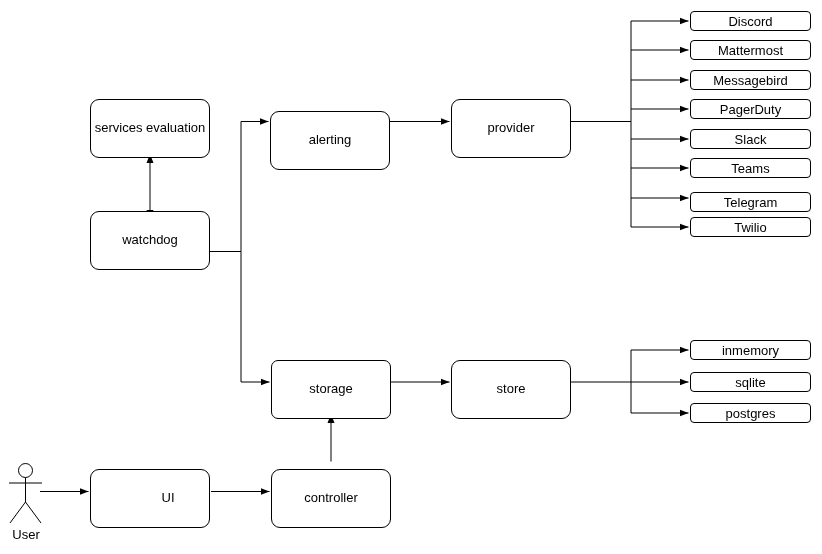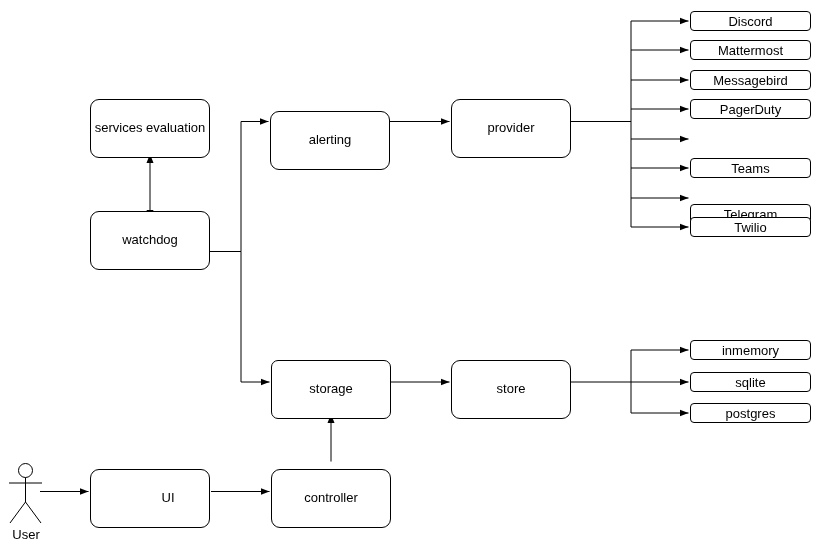--- a/index.html
+++ b/index.html
@@ -125,22 +125,23 @@
   <div class="node" style="left:451px; top:353px;">store</div>
 
   <div class="node" style="left:90px; top:462px;padding-left:36px;">UI</div>
 
   <div class="node" style="left:271px; top:462px;">controller</div>
 
   <div class="leaf" style="top:11px;">Discord</div>
   <div class="leaf" style="top:40px;">Mattermost</div>
   <div class="leaf" style="top:70px;">Messagebird</div>
   <div class="leaf" style="top:99px;">PagerDuty</div>
+  <div class="leaf" style="top:129px;">Slack</div>
   <div class="leaf" style="top:158px;">Teams</div>
-  <div class="leaf" style="top:204px;">Telegram</div>
+  <div class="leaf" style="top:192px;">Telegram</div>
   <div class="leaf" style="top:217px;">Twilio</div>
 
   <div class="leaf" style="top:340px;">inmemory</div>
   <div class="leaf" style="top:372px;">sqlite</div>
   <div class="leaf" style="top:403px;">postgres</div>
 
   <div class="actor-label">User</div>
 
 </div>
 

